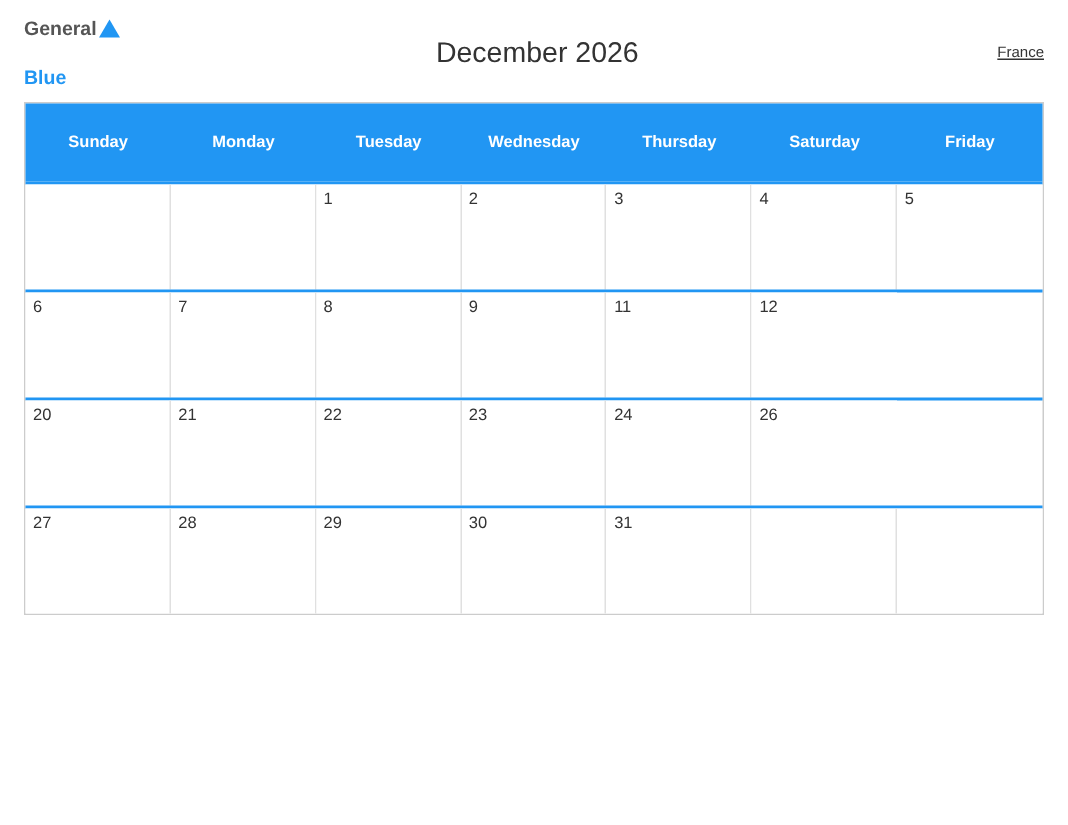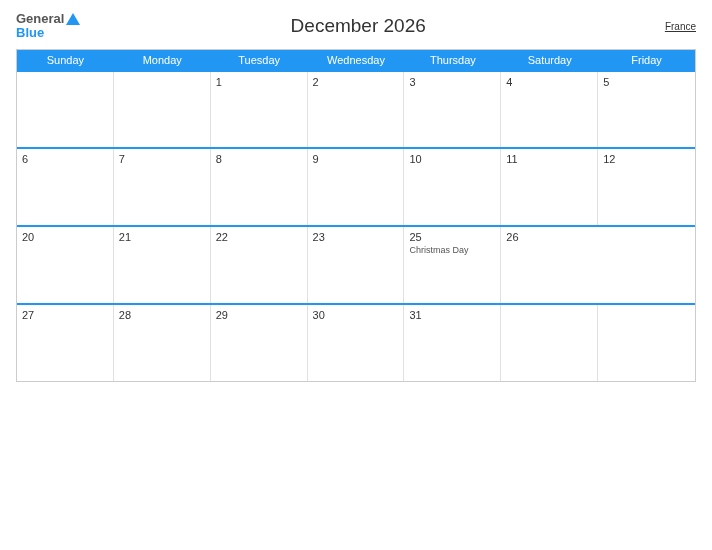--- a/index.html
+++ b/index.html
@@ -63,22 +63,22 @@
     }
     .day-headers {
       display: grid;
       grid-template-columns: repeat(7, 1fr);
       background: #2196F3;
     }
     .day-header {
       color: #fff;
       font-size: 11px;
       text-align: center;
-      padding: 4px 2px;
-      font-weight: normal;
+      padding: 20px 2px;
+      font-weight: bold;
     }
     .weeks {
       flex: 1;
       display: flex;
       flex-direction: column;
     }
     .week-row {
       display: grid;
       grid-template-columns: repeat(7, 1fr);
       flex: 1;
@@ -115,20 +115,21 @@
     }
     .logo-text-general {
       font-size: 13px;
       font-weight: bold;
       color: #555;
     }
     .logo-text-blue {
       font-size: 13px;
       font-weight: bold;
       color: #2196F3;
+      margin-top: 19px;
     }
   </style>
 </head>
 <body>
 
 <div class="page">
   <div class="header">
     <div class="logo">
       <div class="logo-row">
         <span class="logo-text-general">General</span>
@@ -181,45 +182,41 @@
           <div class="day-cell">
             <span class="day-num">7</span>
           </div>
           <div class="day-cell">
             <span class="day-num">8</span>
           </div>
           <div class="day-cell">
             <span class="day-num">9</span>
           </div>
           <div class="day-cell">
-            <span class="day-num">10</span>
-          </div>
-          <div class="day-cell">
             <span class="day-num">11</span>
           </div>
           <div class="day-cell">
             <span class="day-num">12</span>
           </div>
         </div>
         <div class="week-row">
           <div class="day-cell">
             <span class="day-num">20</span>
           </div>
           <div class="day-cell">
             <span class="day-num">21</span>
           </div>
           <div class="day-cell">
             <span class="day-num">22</span>
           </div>
           <div class="day-cell">
             <span class="day-num">23</span>
           </div>
           <div class="day-cell">
-            <span class="day-num">25</span>
-            <span class="event-label">Christmas Day</span>
+            <span class="day-num">24</span>
           </div>
           <div class="day-cell">
             <span class="day-num">26</span>
           </div>
         </div>
         <div class="week-row">
           <div class="day-cell">
             <span class="day-num">27</span>
           </div>
           <div class="day-cell">

